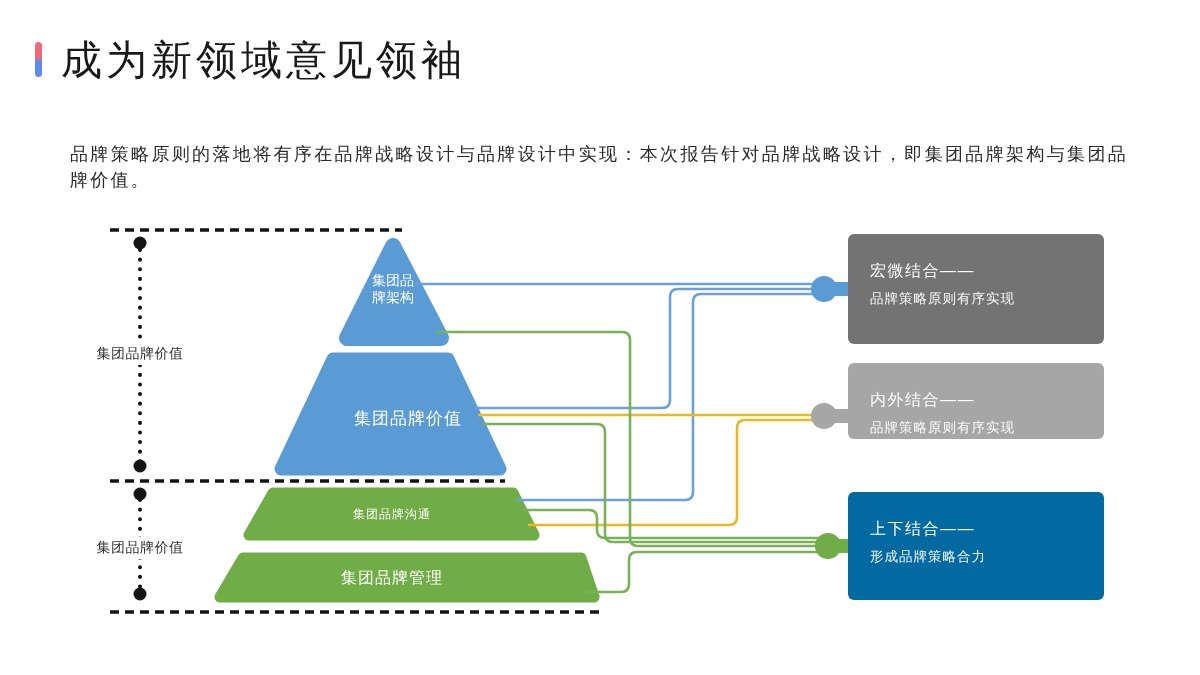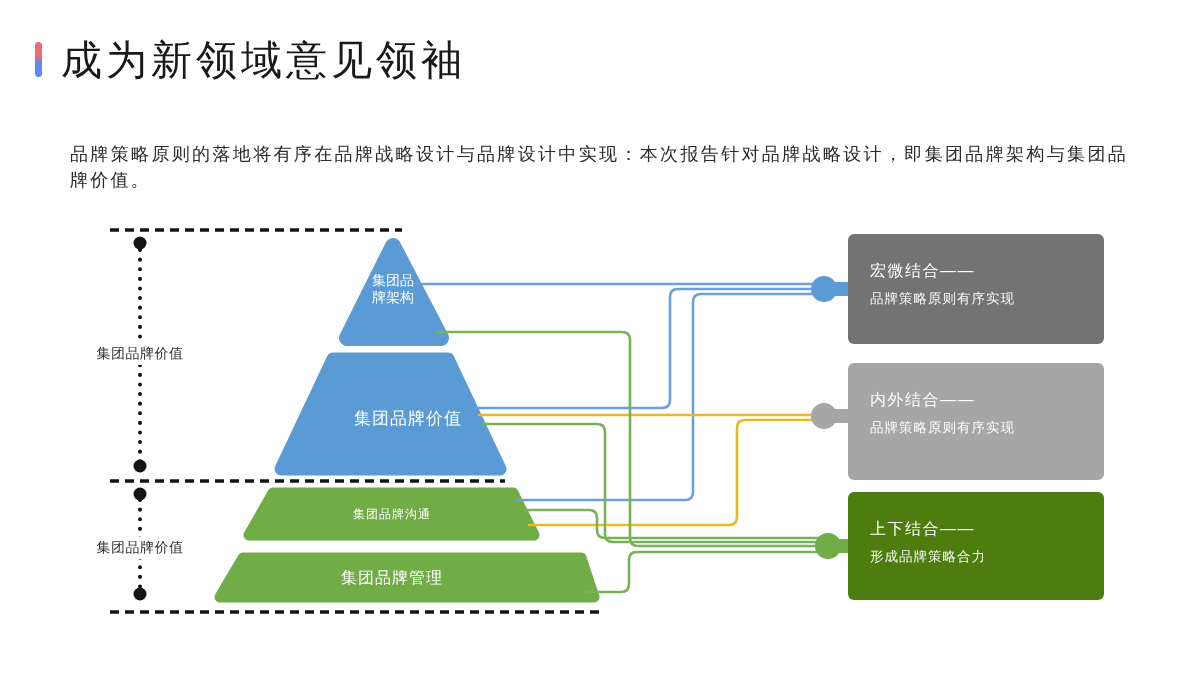--- a/index.html
+++ b/index.html
@@ -38,22 +38,22 @@
     left:372px; top:272px; width:42px; font-size:14px; line-height:1.18;
     white-space:normal; word-break:break-all;
   }
   .pyr-label-2 { left:308px; top:407px; width:200px; font-size:17px; letter-spacing:1px; }
   .pyr-label-3 { left:292px; top:506px; width:200px; font-size:12px; letter-spacing:1px; }
   .pyr-label-4 { left:292px; top:568px; width:200px; font-size:16px; letter-spacing:1px; }
   .card {
     position:absolute; left:848px; width:256px; border-radius:6px; color:#ffffff;
   }
   .card-blue  { top:234px; height:110px; background:#737373; }
-  .card-gray  { top:363px; height:117px; background:#A6A6A6; }
-  .card-green { top:492px; height:108px; background:#4d7c0f; }
+  .card-gray  { top:363px; height:76px; background:#A6A6A6; }
+  .card-green { top:492px; height:108px; background:#0369a1; }
   .card-title {
     position:absolute; left:22px; top:27px; font-size:16px; letter-spacing:1.5px;
     white-space:nowrap;
   }
   .card-sub {
     position:absolute; left:22px; top:56px; font-size:13.5px; letter-spacing:1px;
     opacity:0.96; white-space:nowrap;
   }
 </style>
 </head>

